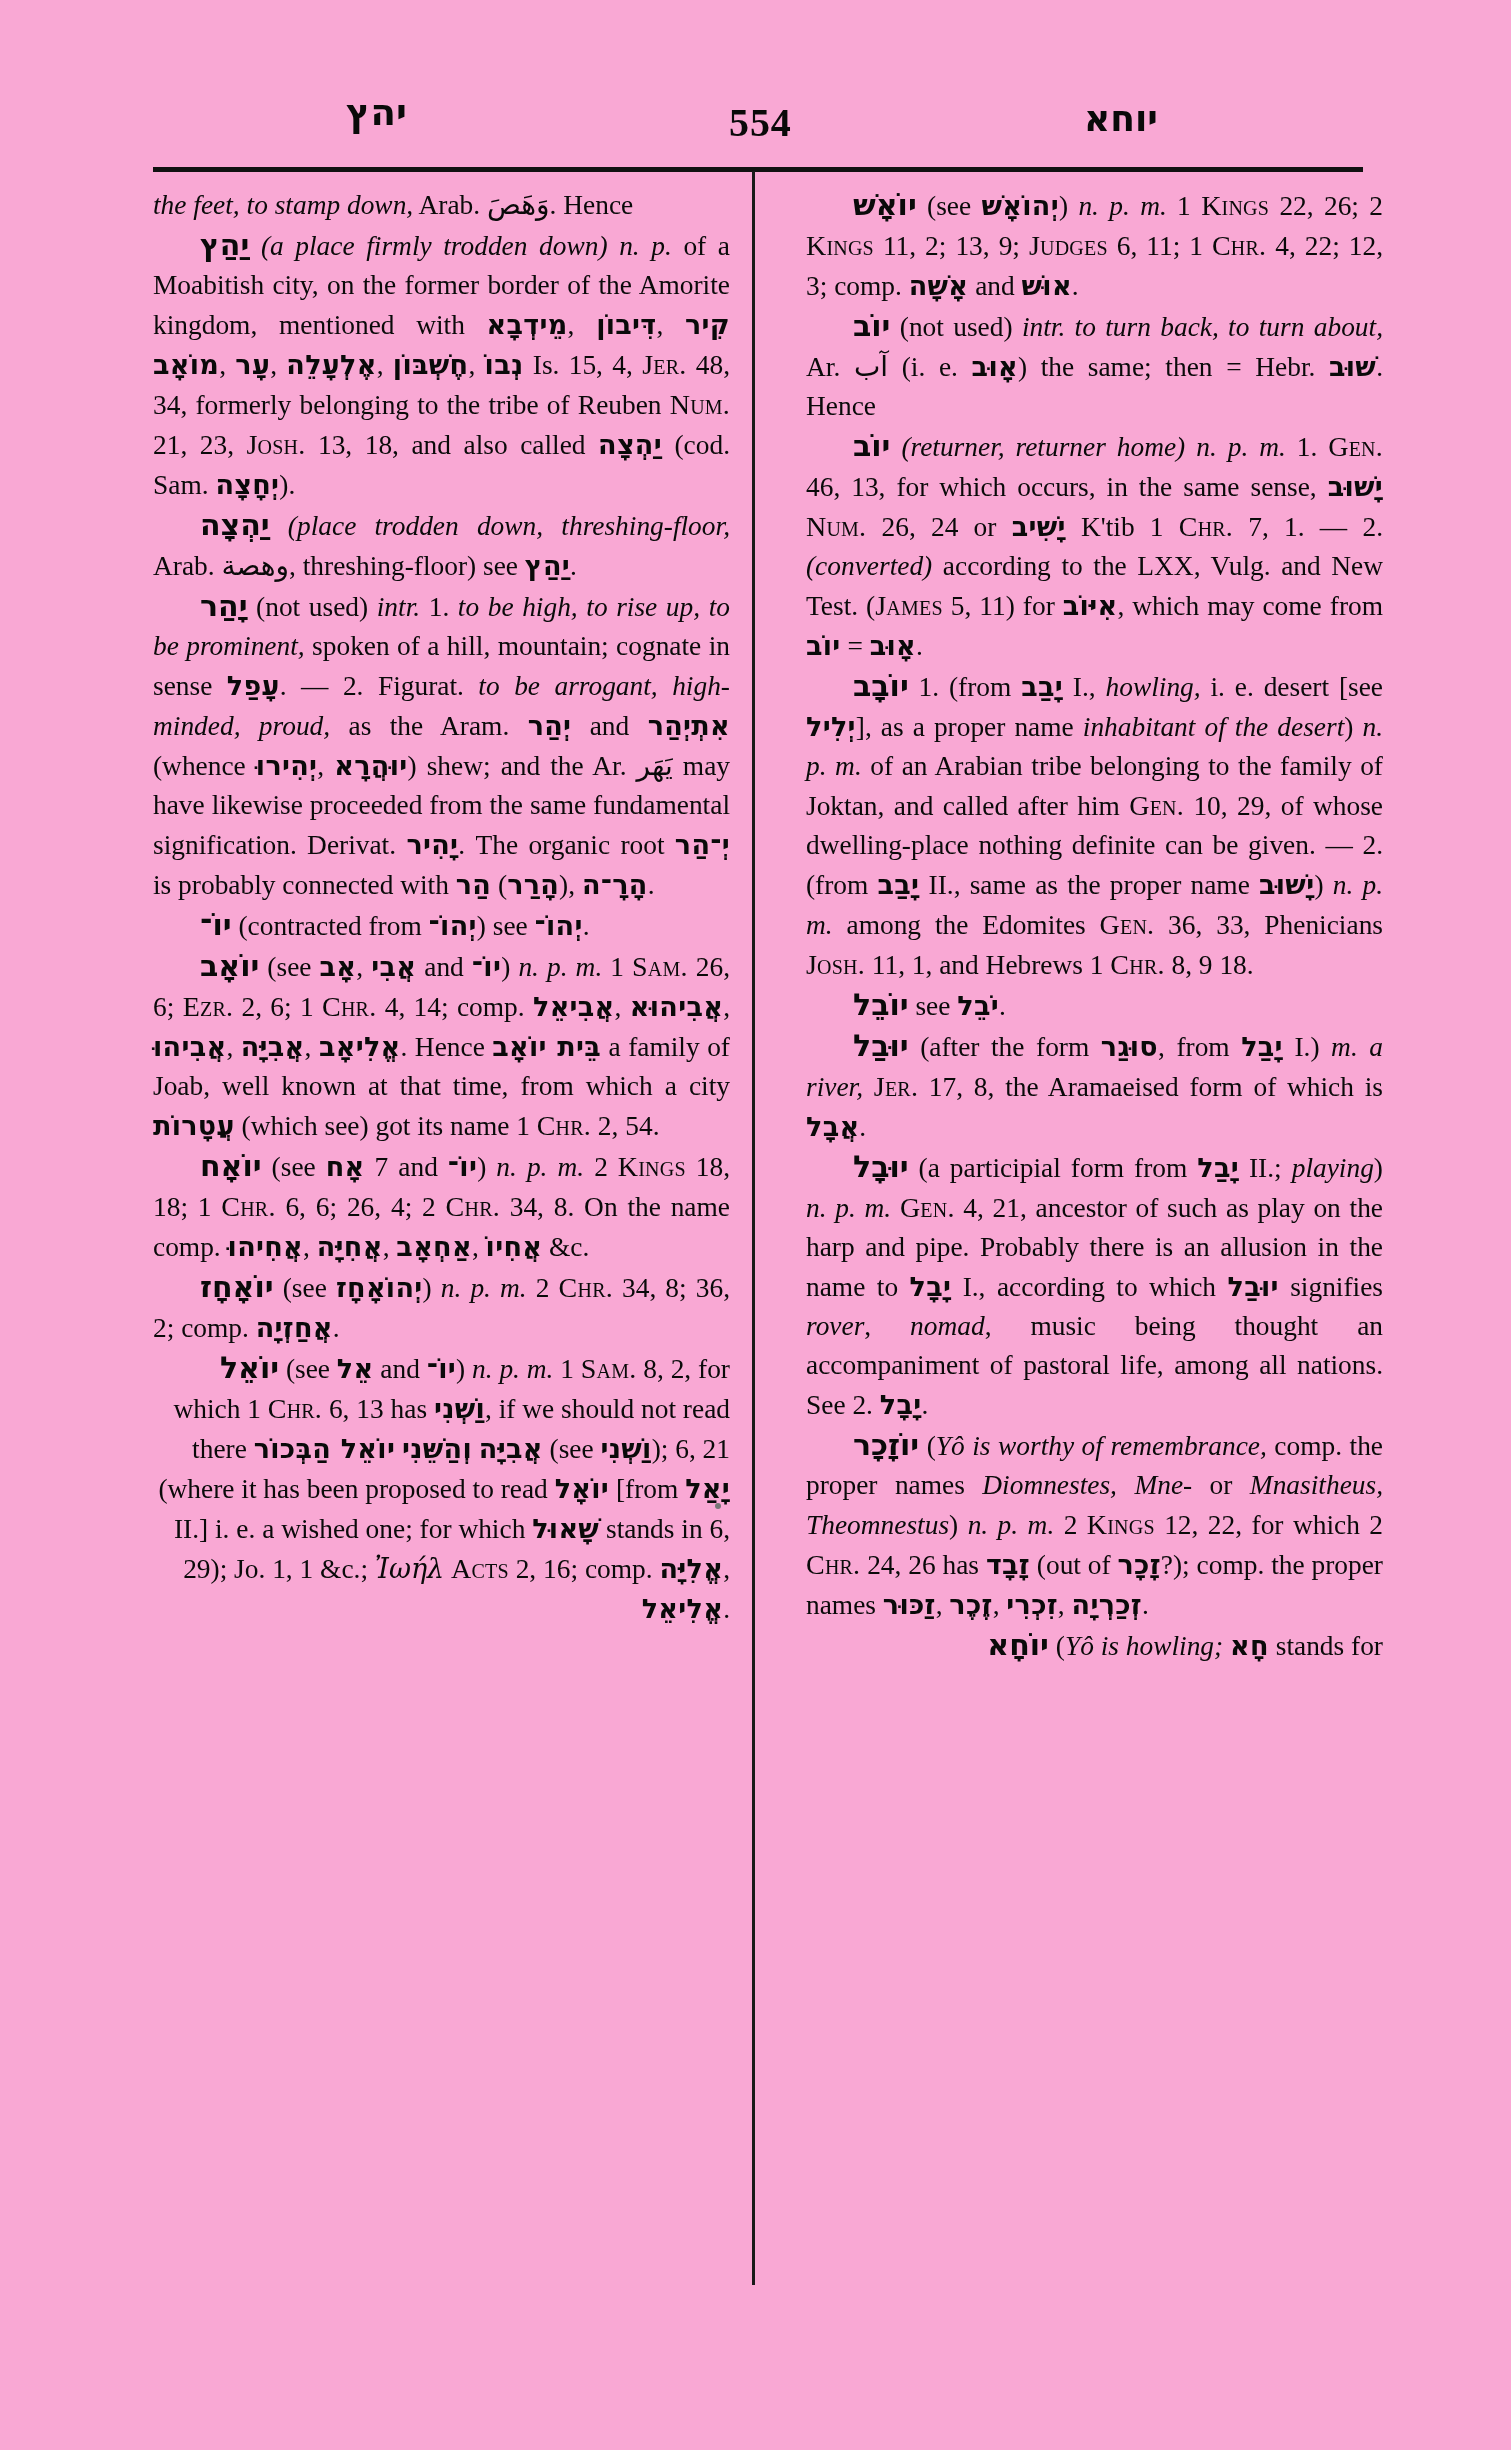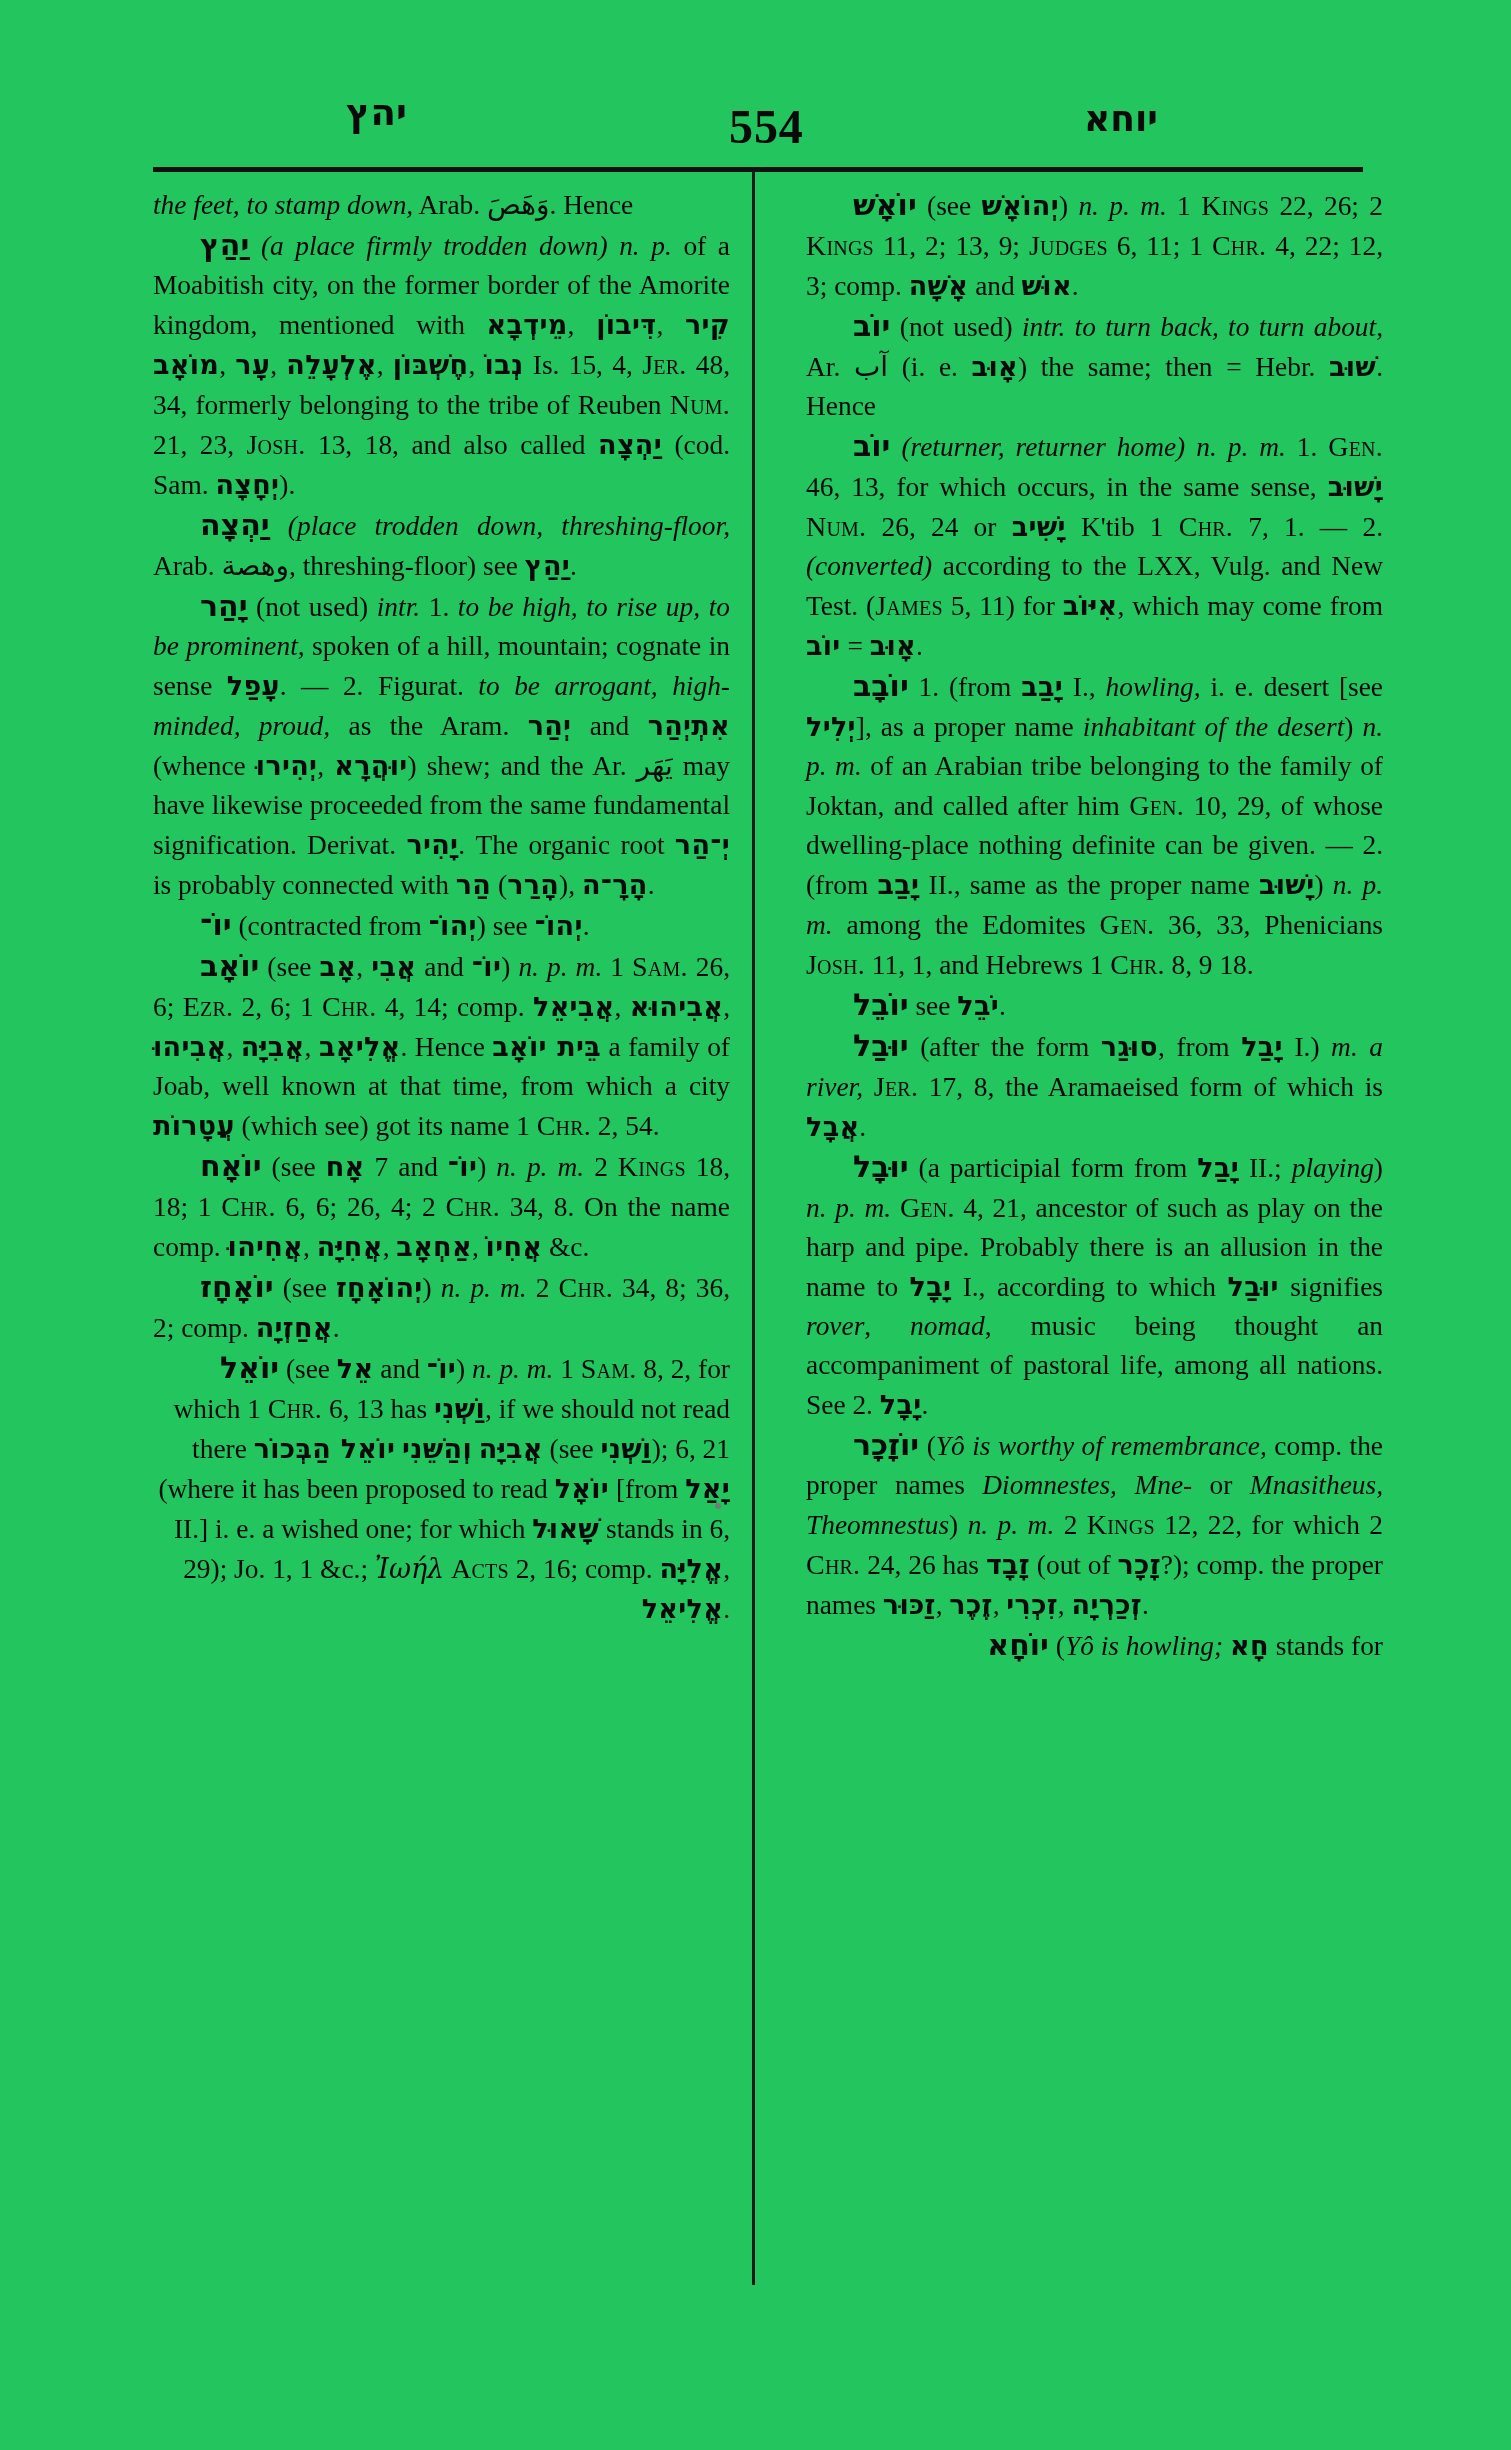--- a/index.html
+++ b/index.html
@@ -13,21 +13,21 @@
     font-family: "Liberation Serif", "DejaVu Serif", serif;
     color: #0a0a0a;
     position: relative;
     overflow: hidden;
   }
   .page {
     position: absolute;
     left: 0; top: 0;
     width: 1512px;
     height: 2450px;
-    background: #22c55e;
+    background: #f9a8d4;
   }
 
   
   .runhead {
     position: absolute;
     left: 153px;
     top: 94px;
     width: 1210px;
     height: 76px;
   }
@@ -38,21 +38,21 @@
     font-family: "DejaVu Sans", sans-serif;
     font-size: 37px;
     font-weight: 700;
     line-height: 1;
     direction: rtl;
   }
   .runhead .rh-page {
     position: absolute;
     left: 576px;
     top: 5.4px;
-    font-size: 48px;
+    font-size: 40px;
     font-weight: 700;
     letter-spacing: 0.9px;
   }
   .runhead .rh-right {
     position: absolute;
     left: 931px;
     top: 7px;
     font-family: "DejaVu Sans", sans-serif;
     font-size: 36px;
     font-weight: 700;

